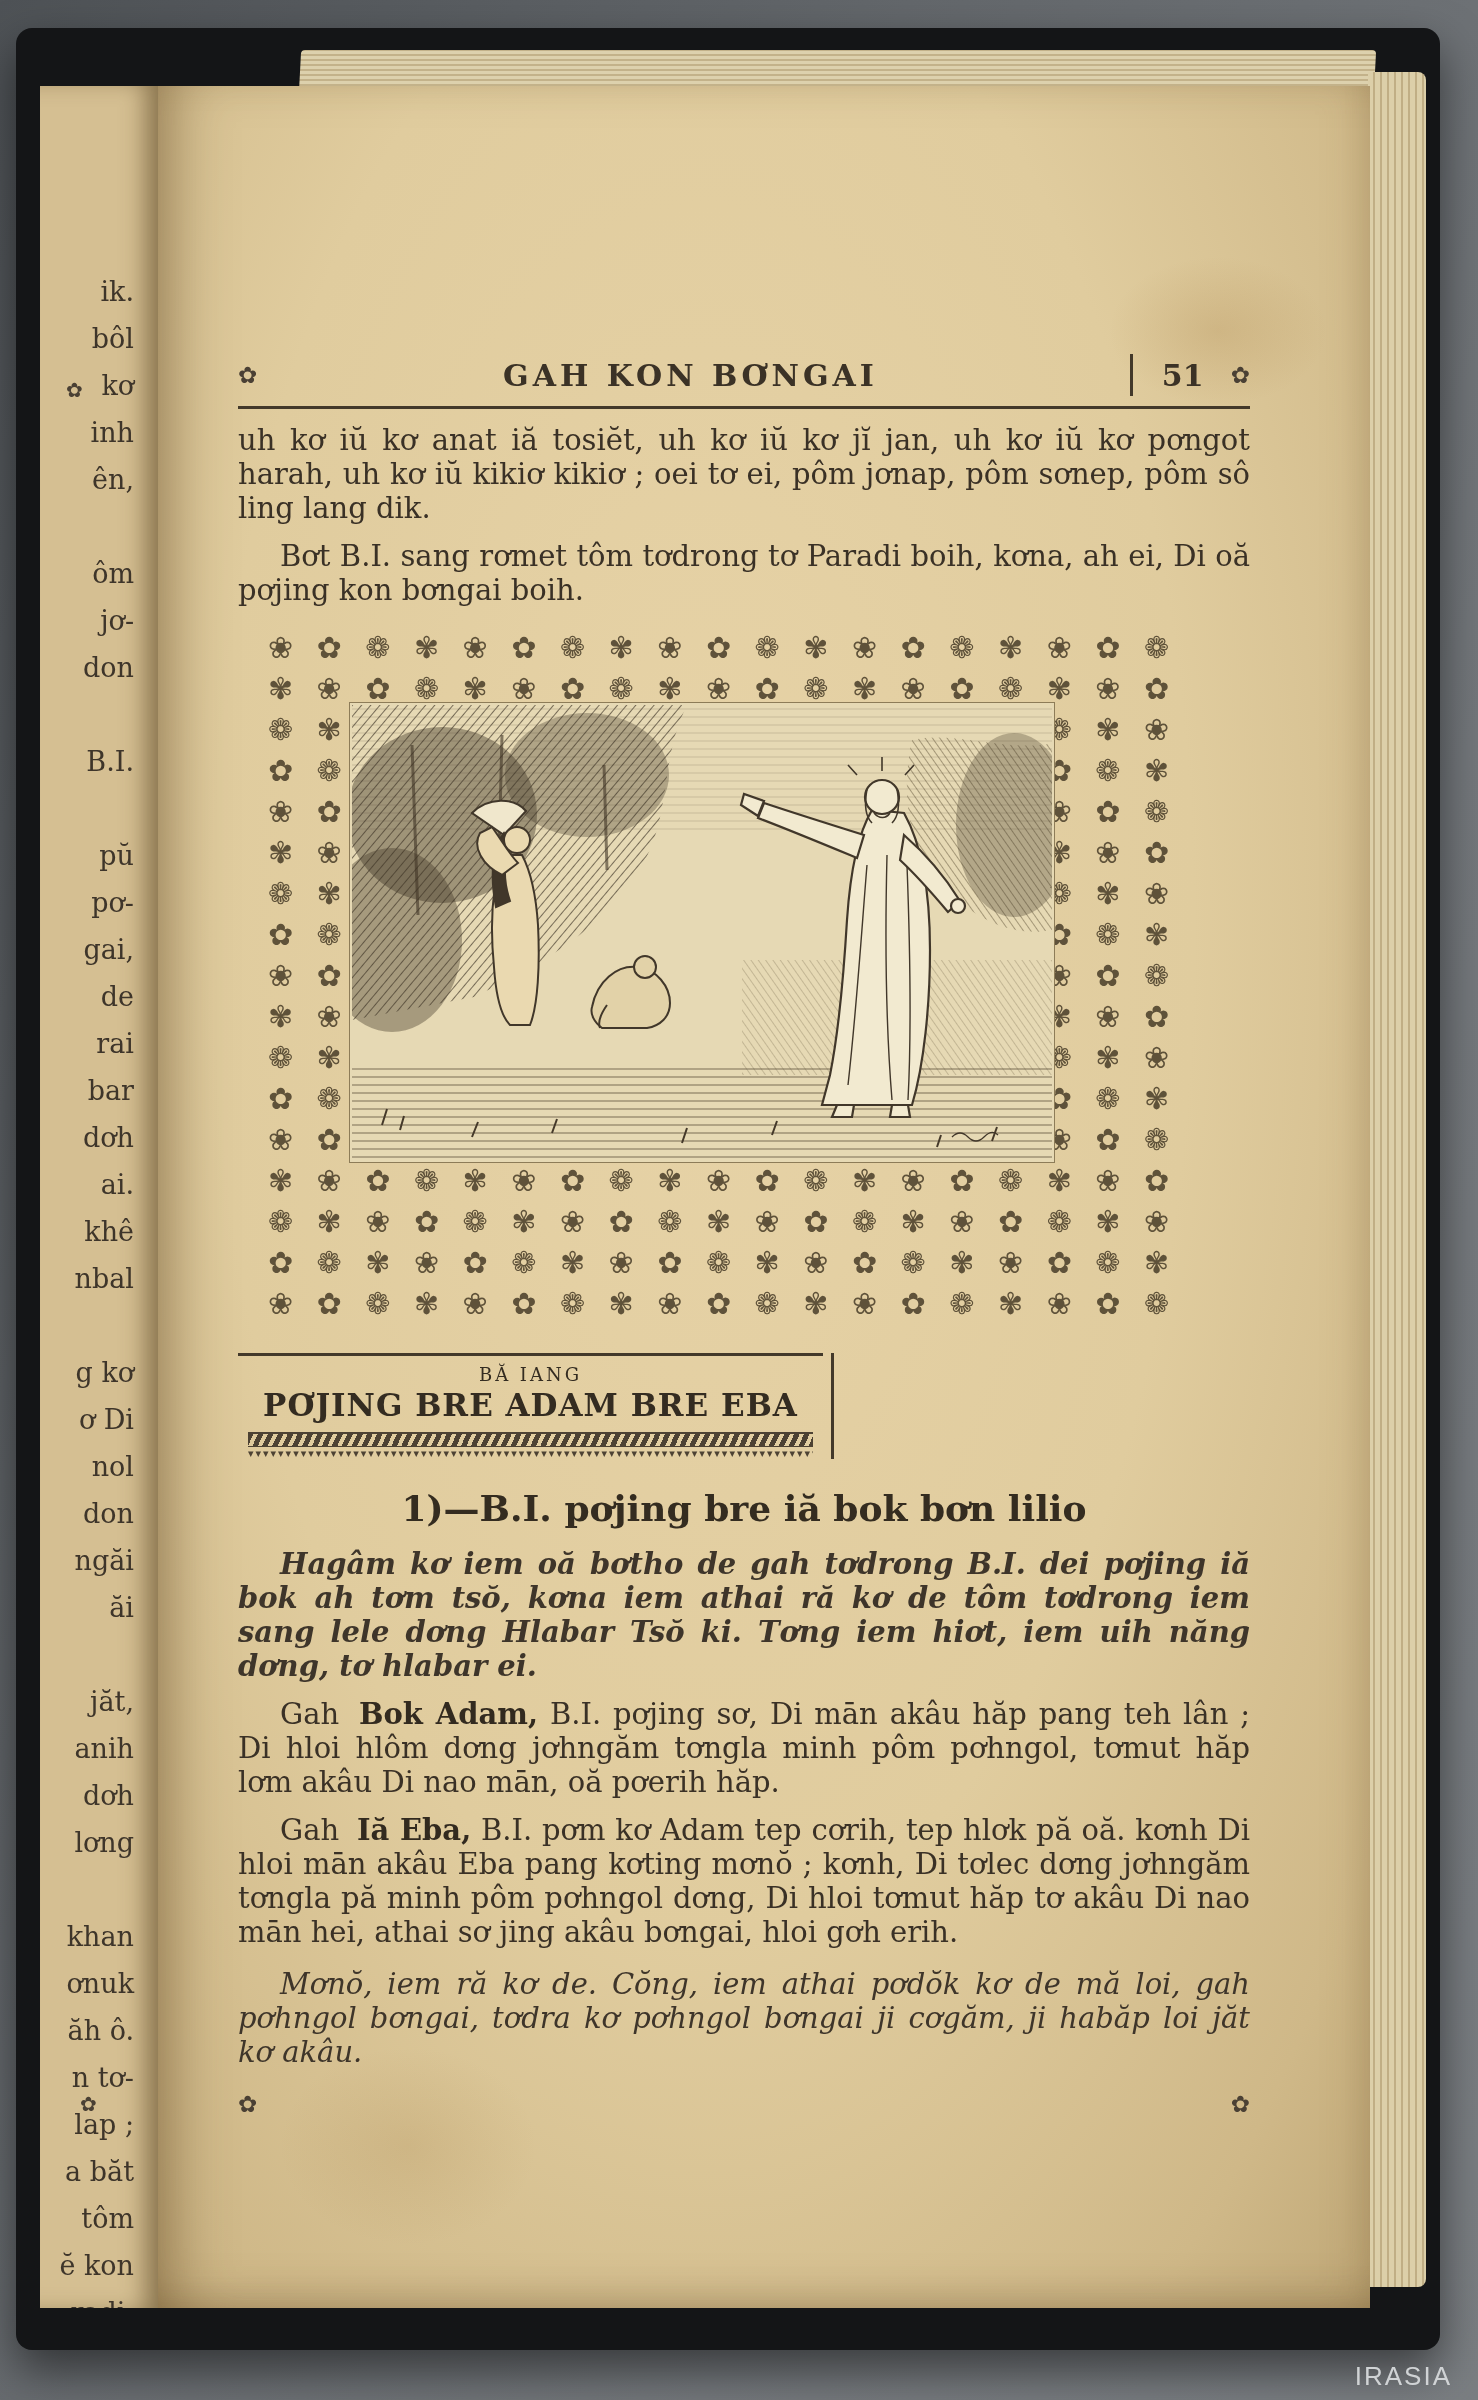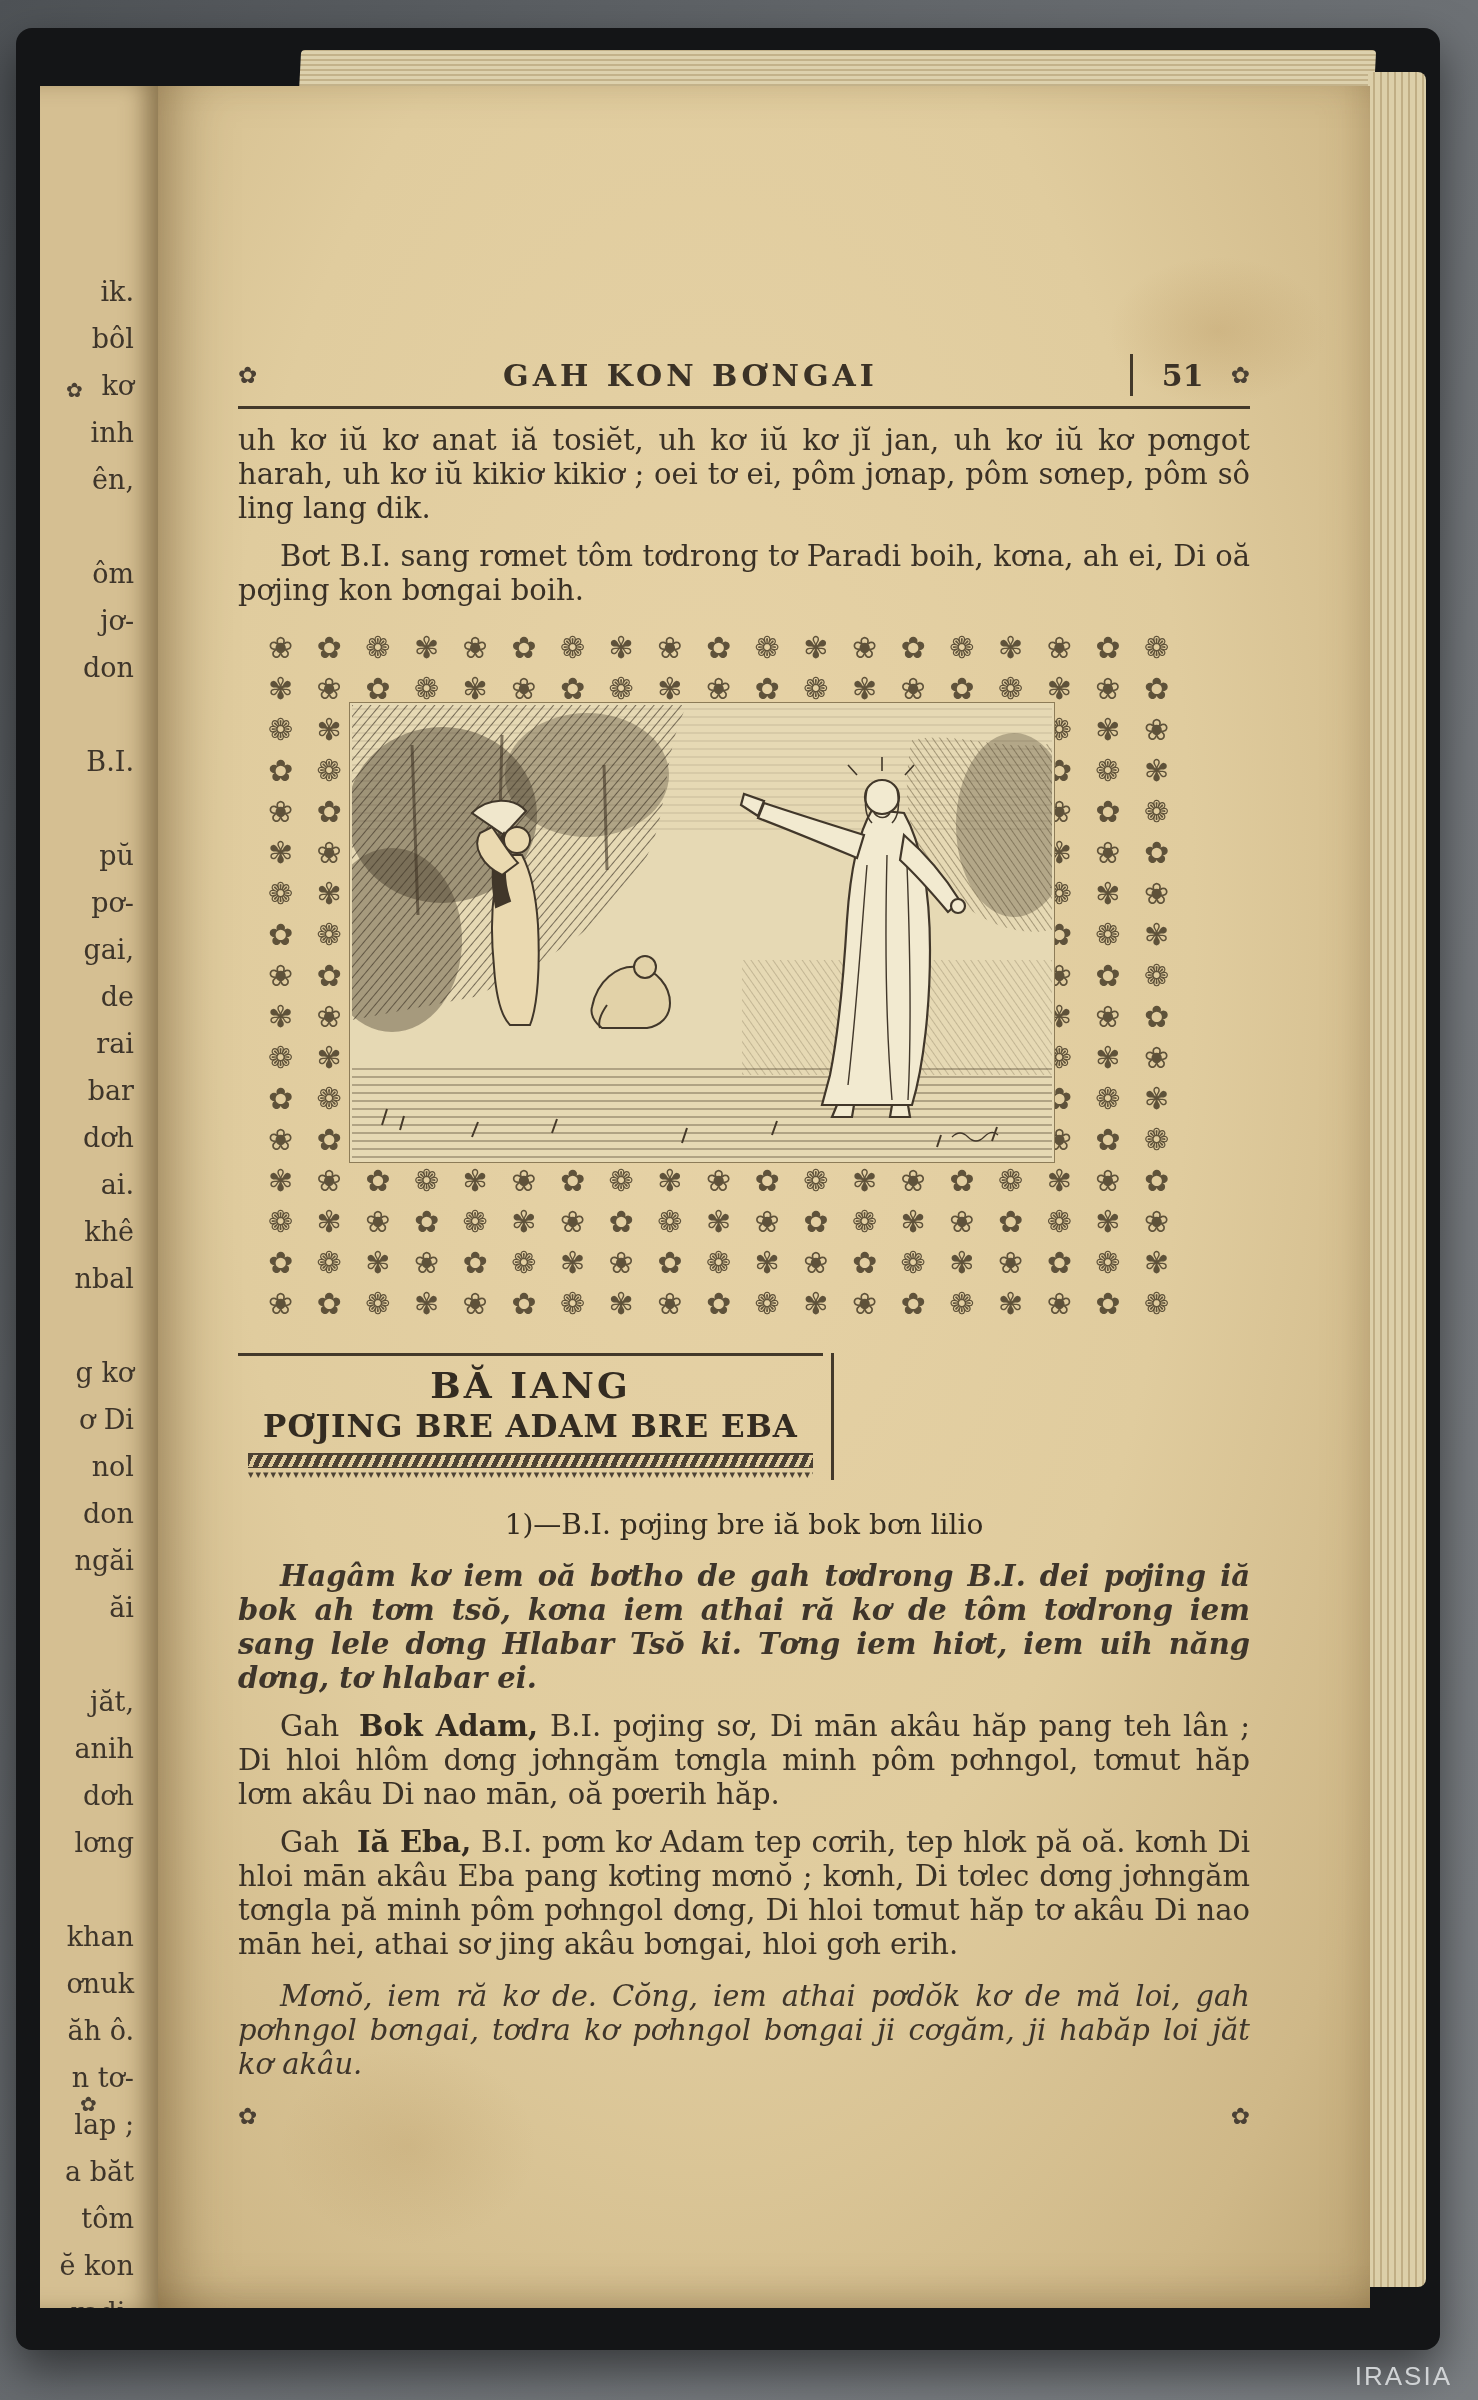--- a/index.html
+++ b/index.html
@@ -45,32 +45,32 @@
   
   .deco-frame{position:relative;width:952px;height:700px;margin:20px 0 0 8px;}
   .df-bg{position:absolute;inset:0;overflow:hidden;font-family:"DejaVu Sans",sans-serif;
     font-size:30px;line-height:41px;letter-spacing:7px;word-break:break-all;text-align:center;
     color:#51452f;opacity:.9;}
   .illus-box{position:absolute;left:106px;top:78px;width:700px;height:455px;background:#e6d9b4;
     box-shadow:0 0 0 2px #e6d9b4,0 0 0 3px #8d7c58;}
   
   .title-block{display:flex;margin-top:26px;align-items:stretch;}
   .tb-left{width:585px;border-top:3px solid #43392a;padding-top:8px;text-align:center;}
-  .tb-l1{font-weight:bold;font-size:36px;letter-spacing:3px;color:#342c21;}
+  .tb-l1{font-weight:normal;font-size:18px;letter-spacing:3px;color:#342c21;}
   .tb-l2{font-weight:bold;font-size:31px;letter-spacing:1px;margin-top:2px;color:#342c21;}
   .band{margin:9px auto 0;width:565px;height:12px;border-top:2px solid #4d4233;border-bottom:1px solid #4d4233;
     background:repeating-linear-gradient(115deg,#4d4233 0 5px,rgba(0,0,0,0) 5px 9px);}
   .fringe{font-family:"DejaVu Sans",sans-serif;font-size:11px;line-height:11px;letter-spacing:2px;
     color:#4d4233;width:565px;margin:1px auto 0;overflow:hidden;white-space:nowrap;}
   .tb-div{border-left:3px solid #43392a;margin-left:8px;}
   .tb-right{flex:1;padding:12px 0 0 24px;text-align:center;font-weight:bold;font-size:18px;
     line-height:27px;color:#43392a;letter-spacing:1px;}
   .tb-right .it{font-style:italic;}
   
-  .sec-heading{text-align:center;font-weight:normal;font-size:28px;margin-top:28px;color:#342c20;}
+  .sec-heading{text-align:center;font-weight:bold;font-size:36px;margin-top:28px;color:#342c20;}
   .footer-orns{display:flex;justify-content:space-between;margin-top:24px;}
   .watermark{position:absolute;right:26px;bottom:8px;font-family:"Liberation Sans","DejaVu Sans",sans-serif;
     font-size:26px;letter-spacing:2px;color:#d0d3d5;}
 </style>
 </head>
 <body>
 
 <div class="screen">
 
   <div class="cover"></div>

